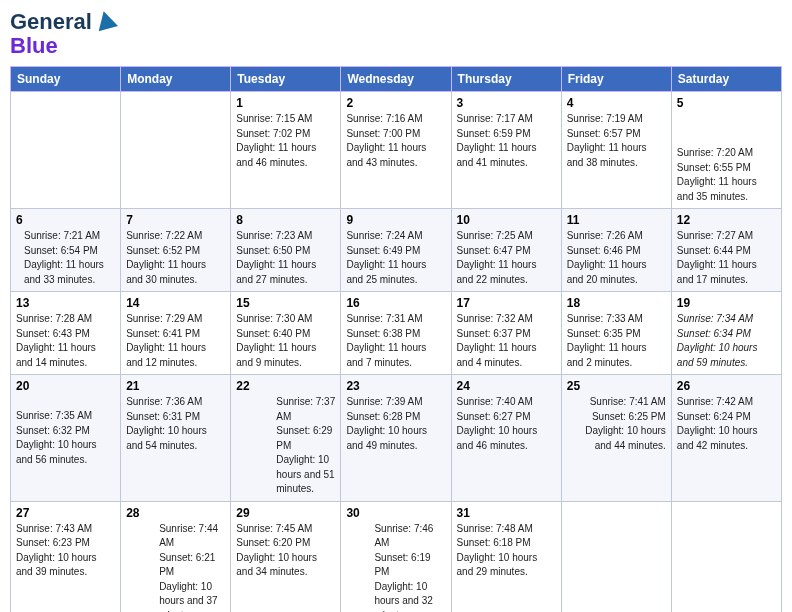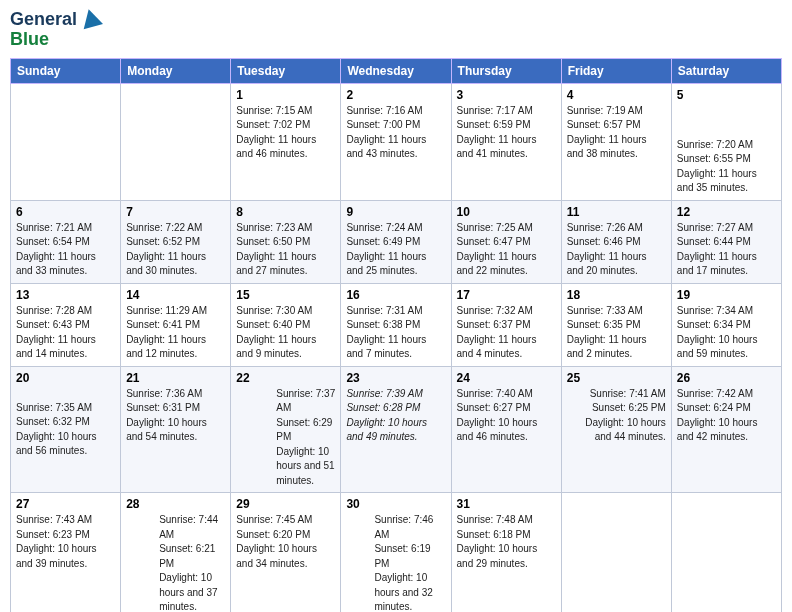--- a/index.html
+++ b/index.html
@@ -14,26 +14,26 @@
       display: flex;
       justify-content: space-between;
       align-items: flex-start;
       margin-bottom: 8px;
     }
     .logo {
       display: flex;
       align-items: center;
     }
     .logo-text {
-      font-size: 18px;
+      font-size: 22px;
       font-weight: bold;
       color: #1a3a5c;
       line-height: 1.1;
     }
-    .logo-blue { color: #15803d; }
+    .logo-blue { color: #6d28d9; }
     .logo-triangle {
       width: 0;
       height: 0;
       border-left: 10px solid transparent;
       border-right: 10px solid transparent;
       border-bottom: 18px solid #1a6fa8;
       margin-left: 4px;
       margin-top: -4px;
       transform: rotate(-15deg);
     }
@@ -151,21 +151,21 @@
         <td>
           <span class="day-num">5</span>
           <div class="day-info" style="white-space: pre-line; margin-top: 36px;">Sunrise: 7:20 AM
 Sunset: 6:55 PM
 Daylight: 11 hours and 35 minutes.</div>
         </td>
       </tr>
       <tr>
         <td>
           <span class="day-num">6</span>
-          <div class="day-info" style="white-space: pre-line;">Sunrise: 7:21 AM
+          <div class="day-info" style="white-space: pre-line; margin-left: 8px;">Sunrise: 7:21 AM
 Sunset: 6:54 PM
 Daylight: 11 hours and 33 minutes.</div>
         </td>
         <td>
           <span class="day-num">7</span>
           <div class="day-info" style="white-space: pre-line;">Sunrise: 7:22 AM
 Sunset: 6:52 PM
 Daylight: 11 hours and 30 minutes.</div>
         </td>
         <td>
@@ -201,21 +201,21 @@
       </tr>
       <tr>
         <td>
           <span class="day-num">13</span>
           <div class="day-info" style="white-space: pre-line;">Sunrise: 7:28 AM
 Sunset: 6:43 PM
 Daylight: 11 hours and 14 minutes.</div>
         </td>
         <td>
           <span class="day-num">14</span>
-          <div class="day-info" style="white-space: pre-line;">Sunrise: 11:29 AM
+          <div class="day-info" style="white-space: pre-line;">Sunrise: 7:29 AM
 Sunset: 6:41 PM
 Daylight: 11 hours and 12 minutes.</div>
         </td>
         <td>
           <span class="day-num">15</span>
           <div class="day-info" style="white-space: pre-line;">Sunrise: 7:30 AM
 Sunset: 6:40 PM
 Daylight: 11 hours and 9 minutes.</div>
         </td>
         <td>
@@ -231,21 +231,21 @@
 Daylight: 11 hours and 4 minutes.</div>
         </td>
         <td>
           <span class="day-num">18</span>
           <div class="day-info" style="white-space: pre-line;">Sunrise: 7:33 AM
 Sunset: 6:35 PM
 Daylight: 11 hours and 2 minutes.</div>
         </td>
         <td>
           <span class="day-num">19</span>
-          <div class="day-info" style="white-space: pre-line;">Sunrise: 7:34 AM
+          <div class="day-info" style="white-space: pre-line; font-style: italic;">Sunrise: 7:34 AM
 Sunset: 6:34 PM
 Daylight: 10 hours and 59 minutes.</div>
         </td>
       </tr>
       <tr>
         <td>
           <span class="day-num">20</span>
           <div class="day-info" style="white-space: pre-line; margin-top: 16px;">Sunrise: 7:35 AM
 Sunset: 6:32 PM
 Daylight: 10 hours and 56 minutes.</div>
@@ -257,21 +257,21 @@
 Daylight: 10 hours and 54 minutes.</div>
         </td>
         <td>
           <span class="day-num">22</span>
           <div class="day-info" style="white-space: pre-line; margin-left: 40px;">Sunrise: 7:37 AM
 Sunset: 6:29 PM
 Daylight: 10 hours and 51 minutes.</div>
         </td>
         <td>
           <span class="day-num">23</span>
-          <div class="day-info" style="white-space: pre-line; font-style: italic;">Sunrise: 7:39 AM
+          <div class="day-info" style="white-space: pre-line;">Sunrise: 7:39 AM
 Sunset: 6:28 PM
 Daylight: 10 hours and 49 minutes.</div>
         </td>
         <td>
           <span class="day-num">24</span>
           <div class="day-info" style="white-space: pre-line;">Sunrise: 7:40 AM
 Sunset: 6:27 PM
 Daylight: 10 hours and 46 minutes.</div>
         </td>
         <td>

